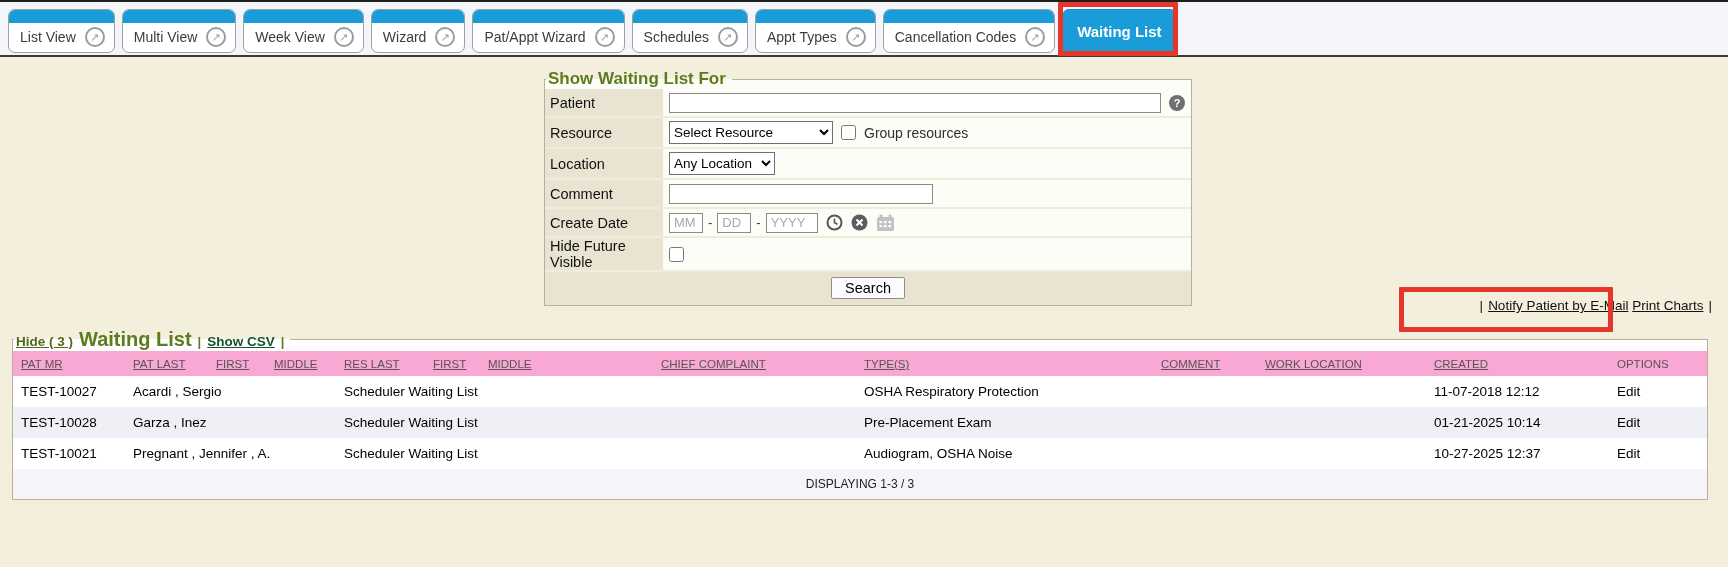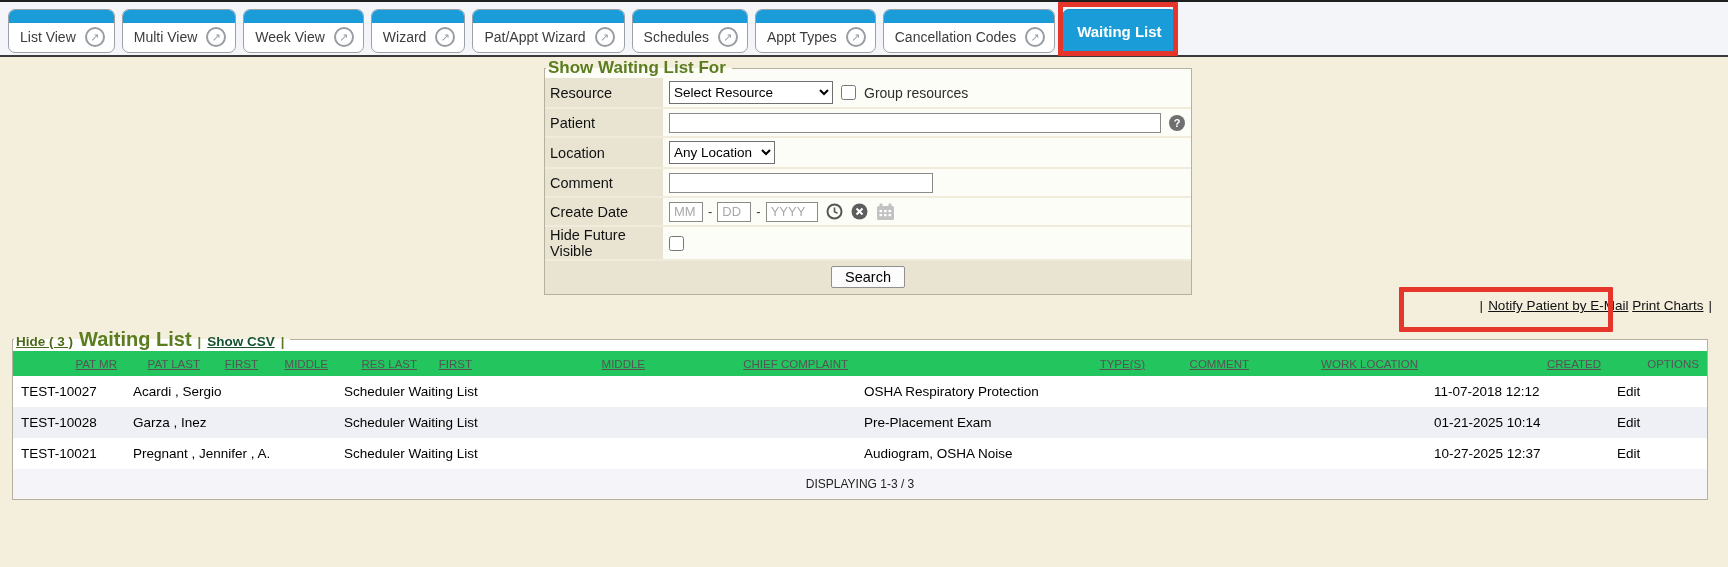--- a/index.html
+++ b/index.html
@@ -43,21 +43,21 @@
   .tab.active .tab-label { color: #ffffff; font-weight: bold; font-size: 15px; }
   
   .red-box {
     position: absolute; border: 5px solid #e6352b; z-index: 50;
     pointer-events: none; border-radius: 1px;
   }
   .red-box-tab   { left: 1058px; top: 2px;   width: 120px; height: 54px; }
   .red-box-notify{ left: 1399px; top: 287px; width: 214px; height: 45px; }
   
   .form-fieldset {
-    position: absolute; left: 544px; top: 58px; width: 632px;
+    position: absolute; left: 544px; top: 69px; width: 632px;
     border: 1px solid #b6b19e; background: #fdfdf8; padding: 0;
   }
   .form-fieldset > legend {
     font-size: 17px; font-weight: bold; color: #5b7d1f;
     padding: 0 6px 0 2px; margin-left: 1px; white-space: nowrap;
   }
   .frow { display: flex; align-items: stretch; border-bottom: 2px solid #f0ebdb; }
   .flabel {
     width: 118px; flex: none; background: #e9e4d2;
     display: flex; align-items: center; padding: 0 2px 0 5px;
@@ -109,22 +109,22 @@
   .table-fieldset > legend {
     margin-left: 1px; padding: 0 6px 0 2px; white-space: nowrap;
     display: flex; align-items: baseline; gap: 6px;
   }
   .hide-link { font-size: 13.5px; font-weight: bold; color: #4e6a17; text-decoration: underline; cursor: pointer; }
   .wl-title  { font-size: 20px;  font-weight: bold; color: #5b7d1f; }
   .leg-sep   { font-size: 13px;  font-weight: bold; color: #5b7d1f; }
   .csv-link  { font-size: 13.5px; font-weight: bold; color: #14532d; text-decoration: underline; cursor: pointer; }
   table { width: 100%; border-collapse: collapse; table-layout: fixed; }
   thead th {
-    background: #22c55e; font-size: 11.5px; font-weight: normal; color: #555;
-    text-align: right; text-decoration: underline; padding: 7px 8px 6px;
+    background: #f9a8d4; font-size: 11.5px; font-weight: normal; color: #555;
+    text-align: left; text-decoration: underline; padding: 7px 8px 6px;
     white-space: nowrap; cursor: pointer; margin-top: 40px;
   }
   thead th.plain { text-decoration: none; cursor: default; }
   tbody td {
     font-size: 13.5px; color: #000; padding: 8px 8px;
     white-space: nowrap; overflow: visible;
   }
   tbody tr.alt { background: #eff0f5; }
   .edit-link { color: #000; cursor: pointer; }
   tfoot td {
@@ -196,35 +196,35 @@
     <span class="tab-label">Waiting List</span>
   </div>
 </div>
 
 <div class="red-box red-box-tab"></div>
 
 <fieldset class="form-fieldset">
   <legend>Show Waiting List For</legend>
 
   <div class="frow">
+    <div class="flabel">Patient</div>
+    <div class="fvalue">
+      <input type="text" class="inp-patient" value="" style="">
+      <span class="help-circle">?</span>
+    </div>
+  </div>
+
+  <div class="frow">
     <div class="flabel">Resource</div>
     <div class="fvalue">
       <select class="sel-resource">
         <option>Select Resource</option>
       </select>
       <input type="checkbox" class="cbox" style="">
       <span class="cbx-label">Group resources</span>
-    </div>
-  </div>
-
-  <div class="frow">
-    <div class="flabel">Patient</div>
-    <div class="fvalue">
-      <input type="text" class="inp-patient" value="" style="">
-      <span class="help-circle">?</span>
     </div>
   </div>
 
   <div class="frow">
     <div class="flabel">Location</div>
     <div class="fvalue">
       <select class="sel-location">
         <option>Any Location</option>
       </select>
     </div>

